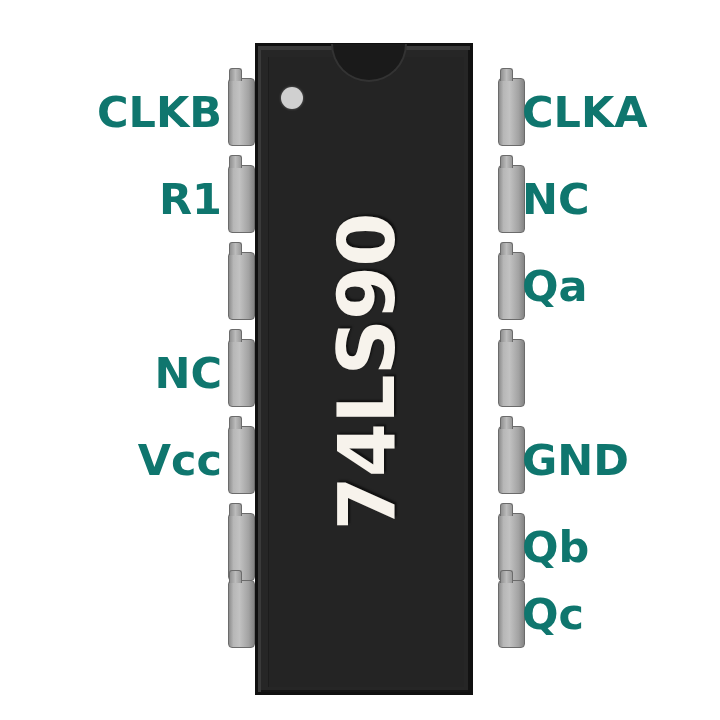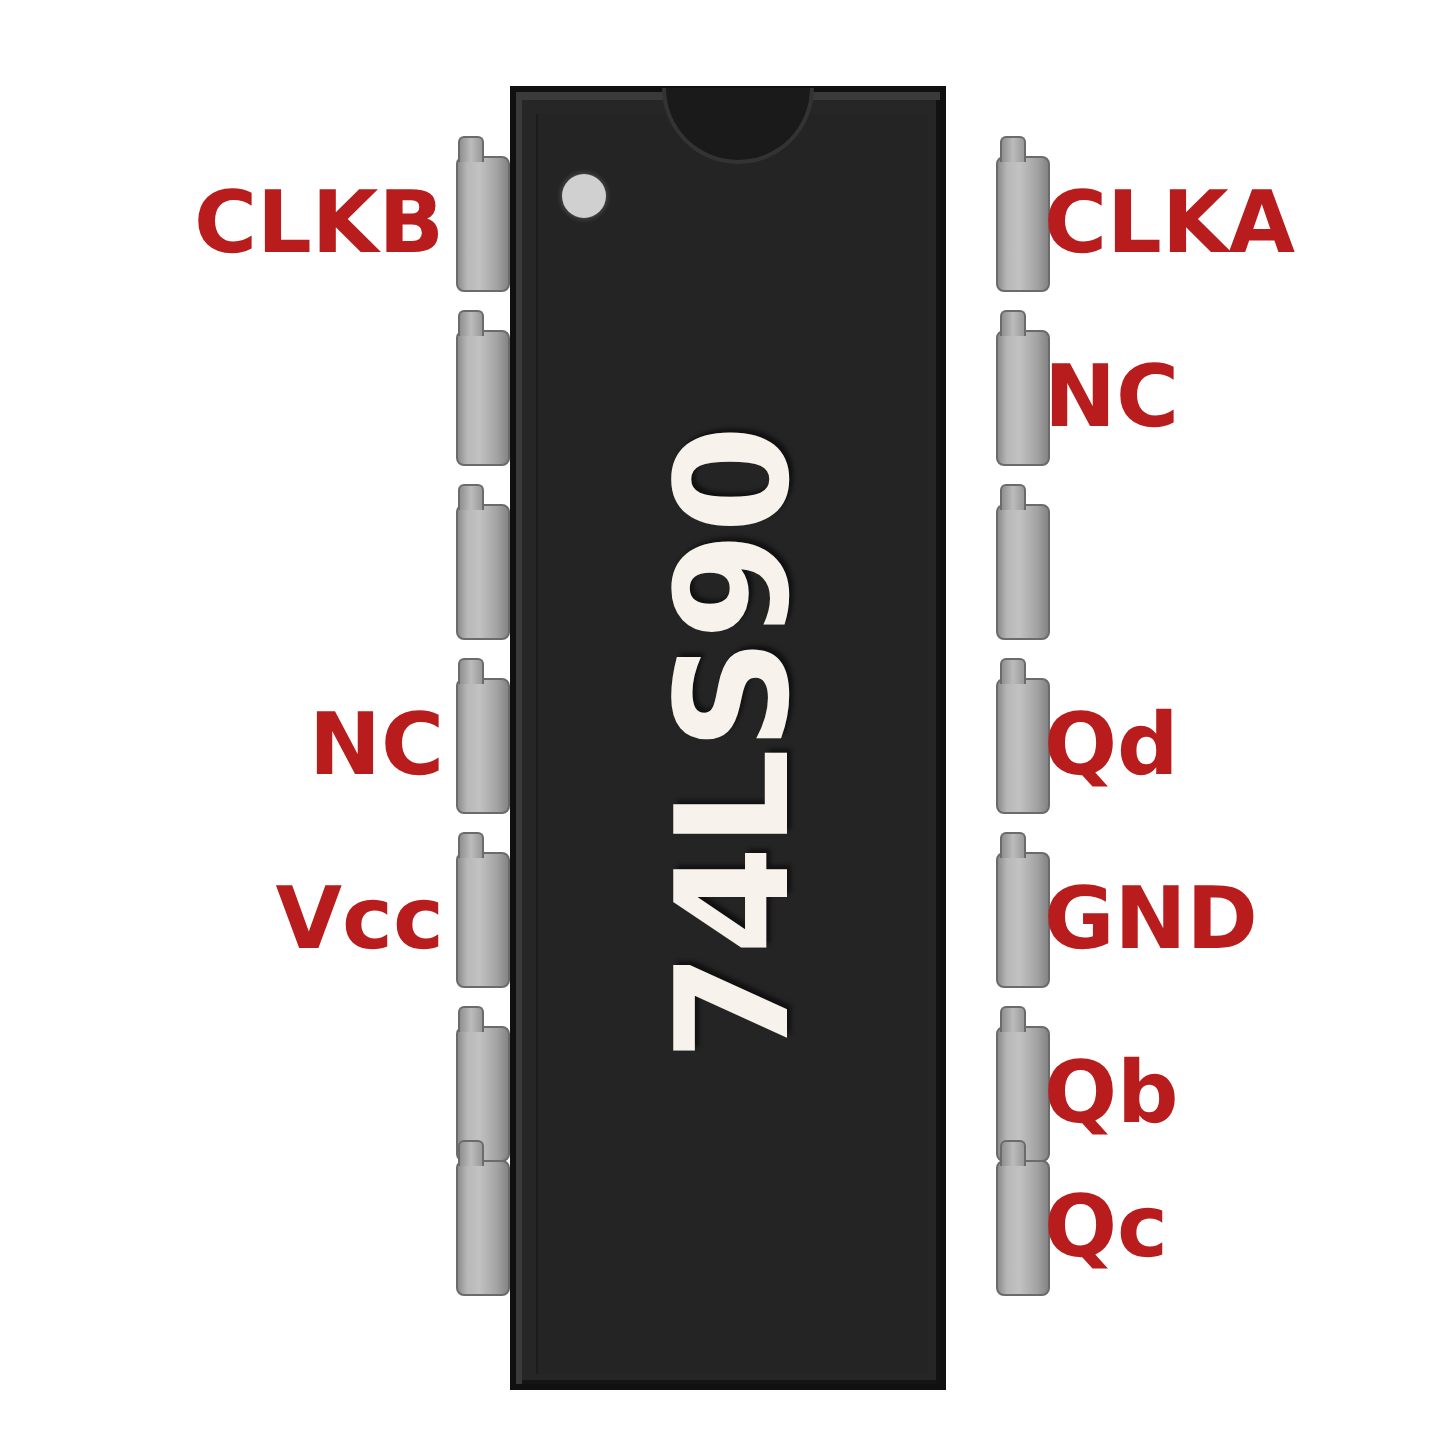--- a/index.html
+++ b/index.html
@@ -143,21 +143,21 @@
     font-size: 78px;
     letter-spacing: -1px;
     text-shadow: 2px 2px 2px rgba(0,0,0,.55);
   }
 
   
   .pin-label {
     position: absolute;
     height: 68px;
     line-height: 68px;
-    color: #b91c1c;
+    color: #0f766e;
     font-family: "DejaVu Sans", sans-serif;
     font-weight: bold;
     font-size: 43px;
     white-space: nowrap;
     z-index: 2;
   }
   .pin-label.left {
     right: 498px;    
     text-align: right;
   }
@@ -201,25 +201,26 @@
     <div id="chip-notch"></div>
     <div id="pin1-dot"></div>
     <div id="chip-label">
       <span>74LS90</span>
     </div>
   </div>
 
   <div class="label-wrap">
 
     <div class="pin-label left" style="top:78px">CLKB</div>
+    <div class="pin-label left" style="top:165px">R1</div>
     <div class="pin-label left" style="top:339px">NC</div>
     <div class="pin-label left" style="top:426px">Vcc</div>
 
     <div class="pin-label right" style="top:78px">CLKA</div>
     <div class="pin-label right" style="top:165px">NC</div>
-    <div class="pin-label right" style="top:339px">Qd</div>
+    <div class="pin-label right" style="top:252px">Qa</div>
     <div class="pin-label right" style="top:426px">GND</div>
     <div class="pin-label right" style="top:580px">Qc</div>
     <div class="pin-label right" style="top:513px">Qb</div>
 
   </div>
 
 </div>
 
 </body></html>

